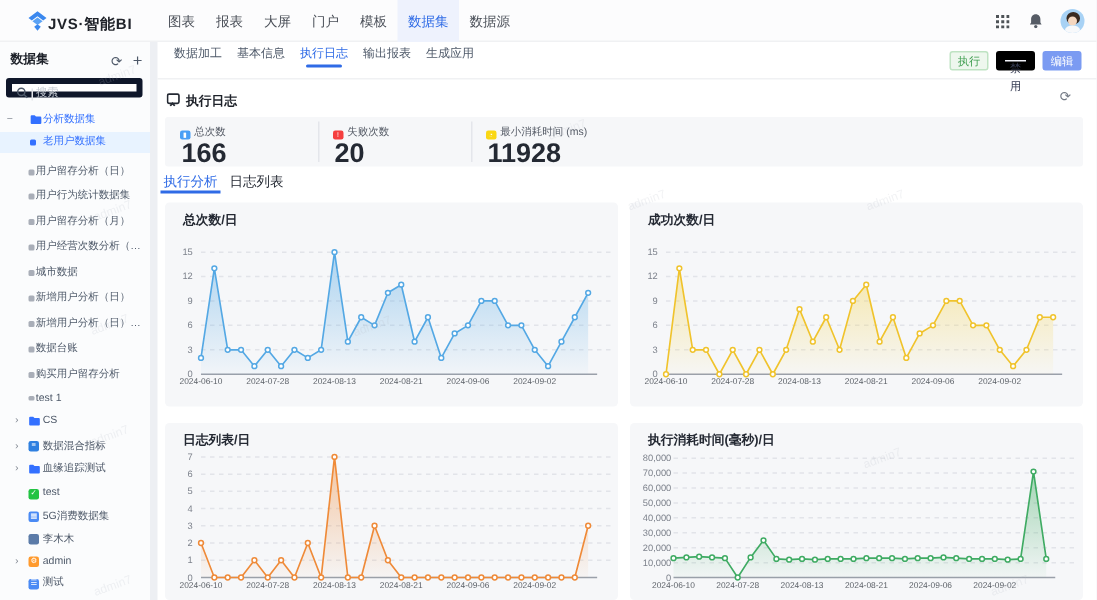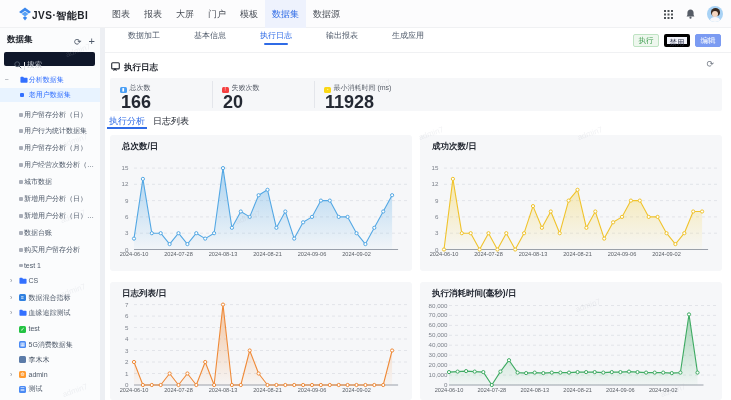--- a/index.html
+++ b/index.html
@@ -10,46 +10,46 @@
 #logotext { position:absolute; left:32px; top:8.5px; font-size:10px; font-weight:bold; color:#20232a; letter-spacing:0.5px; }
 #nav { position:absolute; left:105px; top:0; height:28px; display:flex; }
 .nitem { height:28px; line-height:28px; padding:0 7px; font-size:9px; color:#494e57; }
 .nitem.active { background:#eef2fd; color:#2f6be6; }
 #topicons { position:absolute; right:8px; top:0; height:28px; display:flex; align-items:center; }
 
 
 #sidebar { position:absolute; left:0; top:28px; width:100px; height:372px; background:#fbfcfd; }
 #sbhead { position:absolute; left:7px; top:6px; font-size:8.5px; font-weight:bold; color:#1d2129; }
 #sbicons { position:absolute; right:5px; top:7px; font-size:9px; color:#4e5969; }
-#sbsearch { position:absolute; left:4px; top:24px; width:91px; height:13px; border:7px solid #0f172a; border-radius:2px; background:#fff; font-size:7.5px; color:#c2c7cf; line-height:12px; }
+#sbsearch { position:absolute; left:4px; top:24px; width:91px; height:13px; border:4px solid #0f172a; border-radius:2px; background:#fff; font-size:7.5px; color:#c2c7cf; line-height:12px; }
 #sbsearch .mag { position:absolute; left:3px; top:2px; }
 #sbsearch .ph { position:absolute; left:16px; top:0px; }
 #sbsearch .bar { position:absolute; left:12.5px; top:2.5px; width:1px; height:8px; background:#e3e5ea; }
 .trow { position:absolute; left:0; width:100px; height:14px; }
 .trow.sel { background:#e8f3ff; }
 .caret { position:absolute; top:0; font-size:7px; color:#868c96; line-height:14px; }
 .tlabel { position:absolute; top:0; font-size:7px; line-height:14px; white-space:nowrap; }
 .ticon { position:absolute; left:13px; top:3.5px; width:7px; height:7px; border-radius:1.5px; }
 .ticond { position:absolute; top:5.2px; width:3.6px; height:3.6px; border-radius:1px; }
 .ticonf { position:absolute; top:3px; }
 
 
 #gap { position:absolute; left:100px; top:28px; width:5px; height:372px; background:#edeff3; }
 
 
 #main { position:absolute; left:105px; top:28px; width:626px; height:372px; background:#fff; }
 #tabs1 { position:absolute; left:6px; top:0; display:flex; }
-.t1 { font-size:8px; color:#4e5969; padding:0; margin:0 17px; height:17px; line-height:16px; position:relative;text-align:center; }
+.t1 { font-size:8px; color:#4e5969; padding:0; margin:0 5px; height:17px; line-height:16px; position:relative;text-align:center; }
 .t1.act { color:#2f6be6; }
 .t1.act::after { content:""; position:absolute; left:4px; right:4px; bottom:0px; height:2px; background:#2f6be6; border-radius:1px; }
 #tabline { position:absolute; left:0; top:23.5px; width:100%; height:1px; background:#f0f1f3; }
 #btns { position:absolute; right:10px; top:6px; display:flex; gap:5px; }
 .btn { width:26px; height:13px; border-radius:2px; font-size:7.5px; text-align:center; line-height:12px; }
 .btn.g { background:#eef7ee; border:1px solid #bfe3c3; color:#3f9e50; }
-.btn.w { background:#f2f3fa; border:3px solid #000000; color:#353b52; }
+.btn.w { background:#f2f3fa; border:6px solid #000000; color:#353b52; }
 .btn.b { background:#7b9bf2; border:1px solid #7b9bf2; color:#fff; }
 
 #ptitle { position:absolute; left:6px; top:33.5px; font-size:8.5px; font-weight:bold; color:#1d2129; }
 #refresh { position:absolute; right:17px; top:30.5px; font-size:9px; color:#737a85; }
 
 #stats { position:absolute; left:5px; top:49.5px; width:612px; height:33px; background:#f6f7f9; border-radius:2px; display:flex; }
 .scell { position:relative; width:102px; height:33px; }
 .sdiv { position:absolute; left:0; top:3px; width:1px; height:27px; background:#e4e6eb; }
 .slab { position:absolute; left:10px; top:5px; font-size:7px; color:#555b66; white-space:nowrap; }
 .sicon { display:inline-block; width:6.5px; height:6.5px; border-radius:1.5px; color:#fff; font-size:4.5px; text-align:center; line-height:6.5px; vertical-align:-1px; margin-right:3px; }

